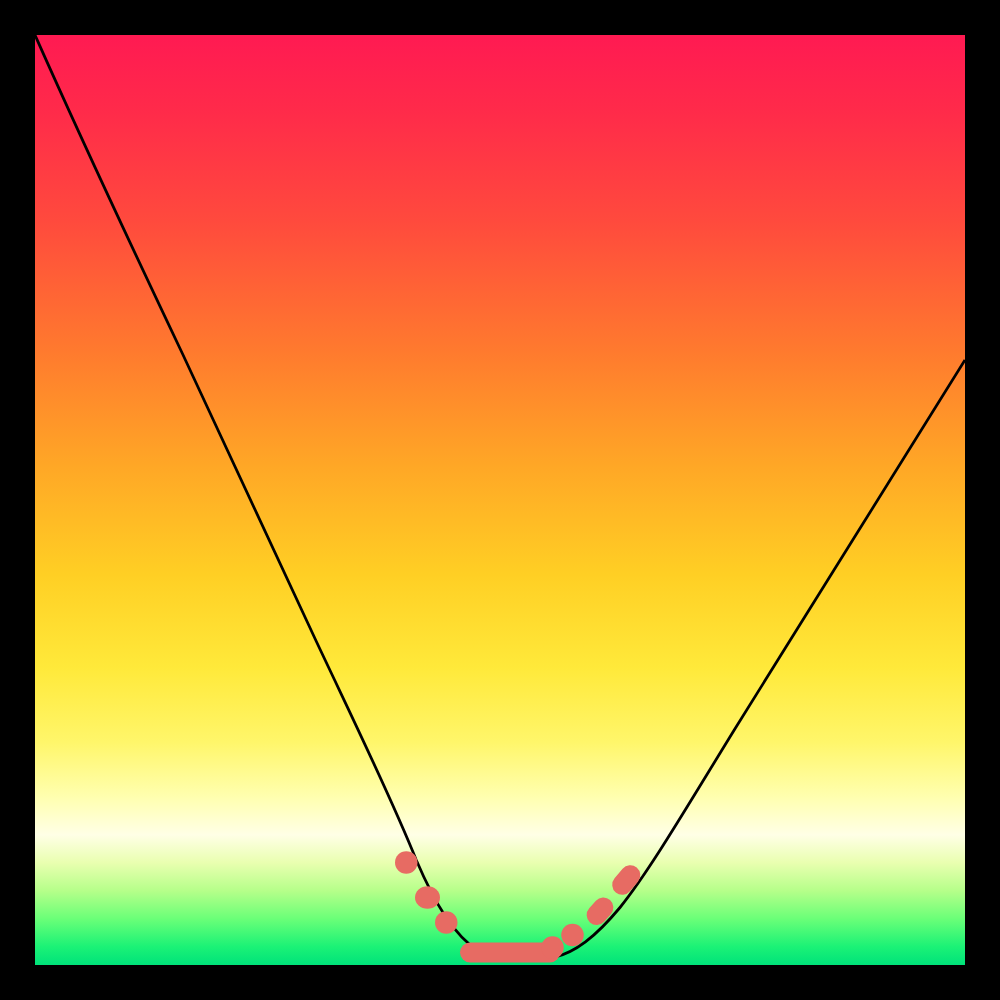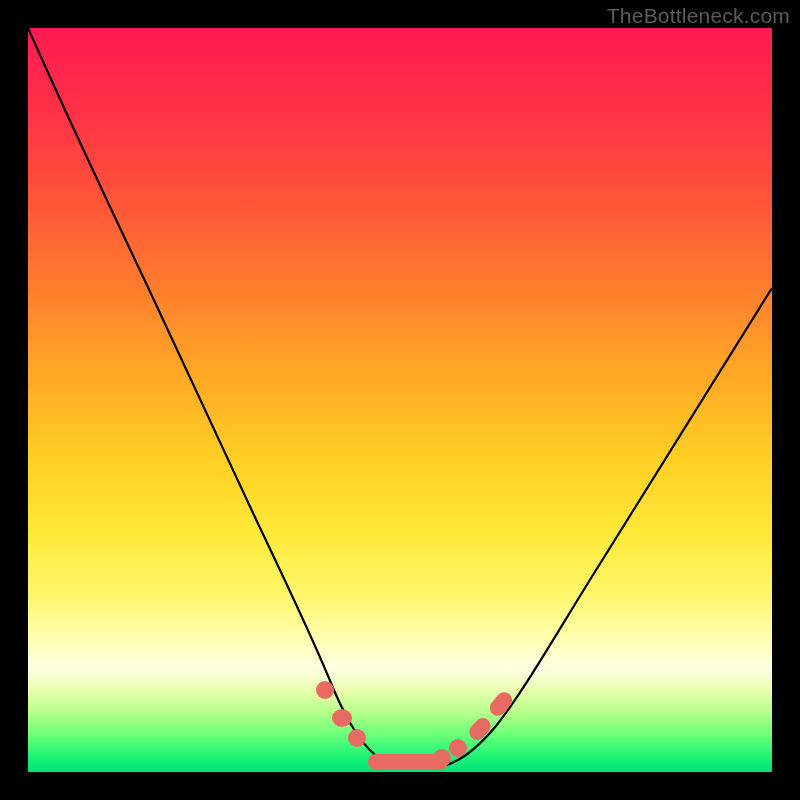--- a/index.html
+++ b/index.html
@@ -82,14 +82,13 @@
         <ellipse cx="314" cy="690" rx="10" ry="9"></ellipse>
         <ellipse cx="329" cy="710" rx="9" ry="9"></ellipse>
         <rect x="340" y="726" width="80" height="16" rx="8" ry="8"></rect>
         <ellipse cx="414" cy="730" rx="9" ry="9"></ellipse>
         <ellipse cx="430" cy="720" rx="9" ry="9"></ellipse>
         <rect x="440" y="693" width="24" height="16" rx="8" ry="8" transform="rotate(-48 452 701)"></rect>
         <rect x="460" y="668" width="26" height="16" rx="8" ry="8" transform="rotate(-50 473 676)"></rect>
       </g>
     </svg>
   </div>
-  <div class="watermark">TheBottleneck.com</div>
 </div>
 
 </body></html>

